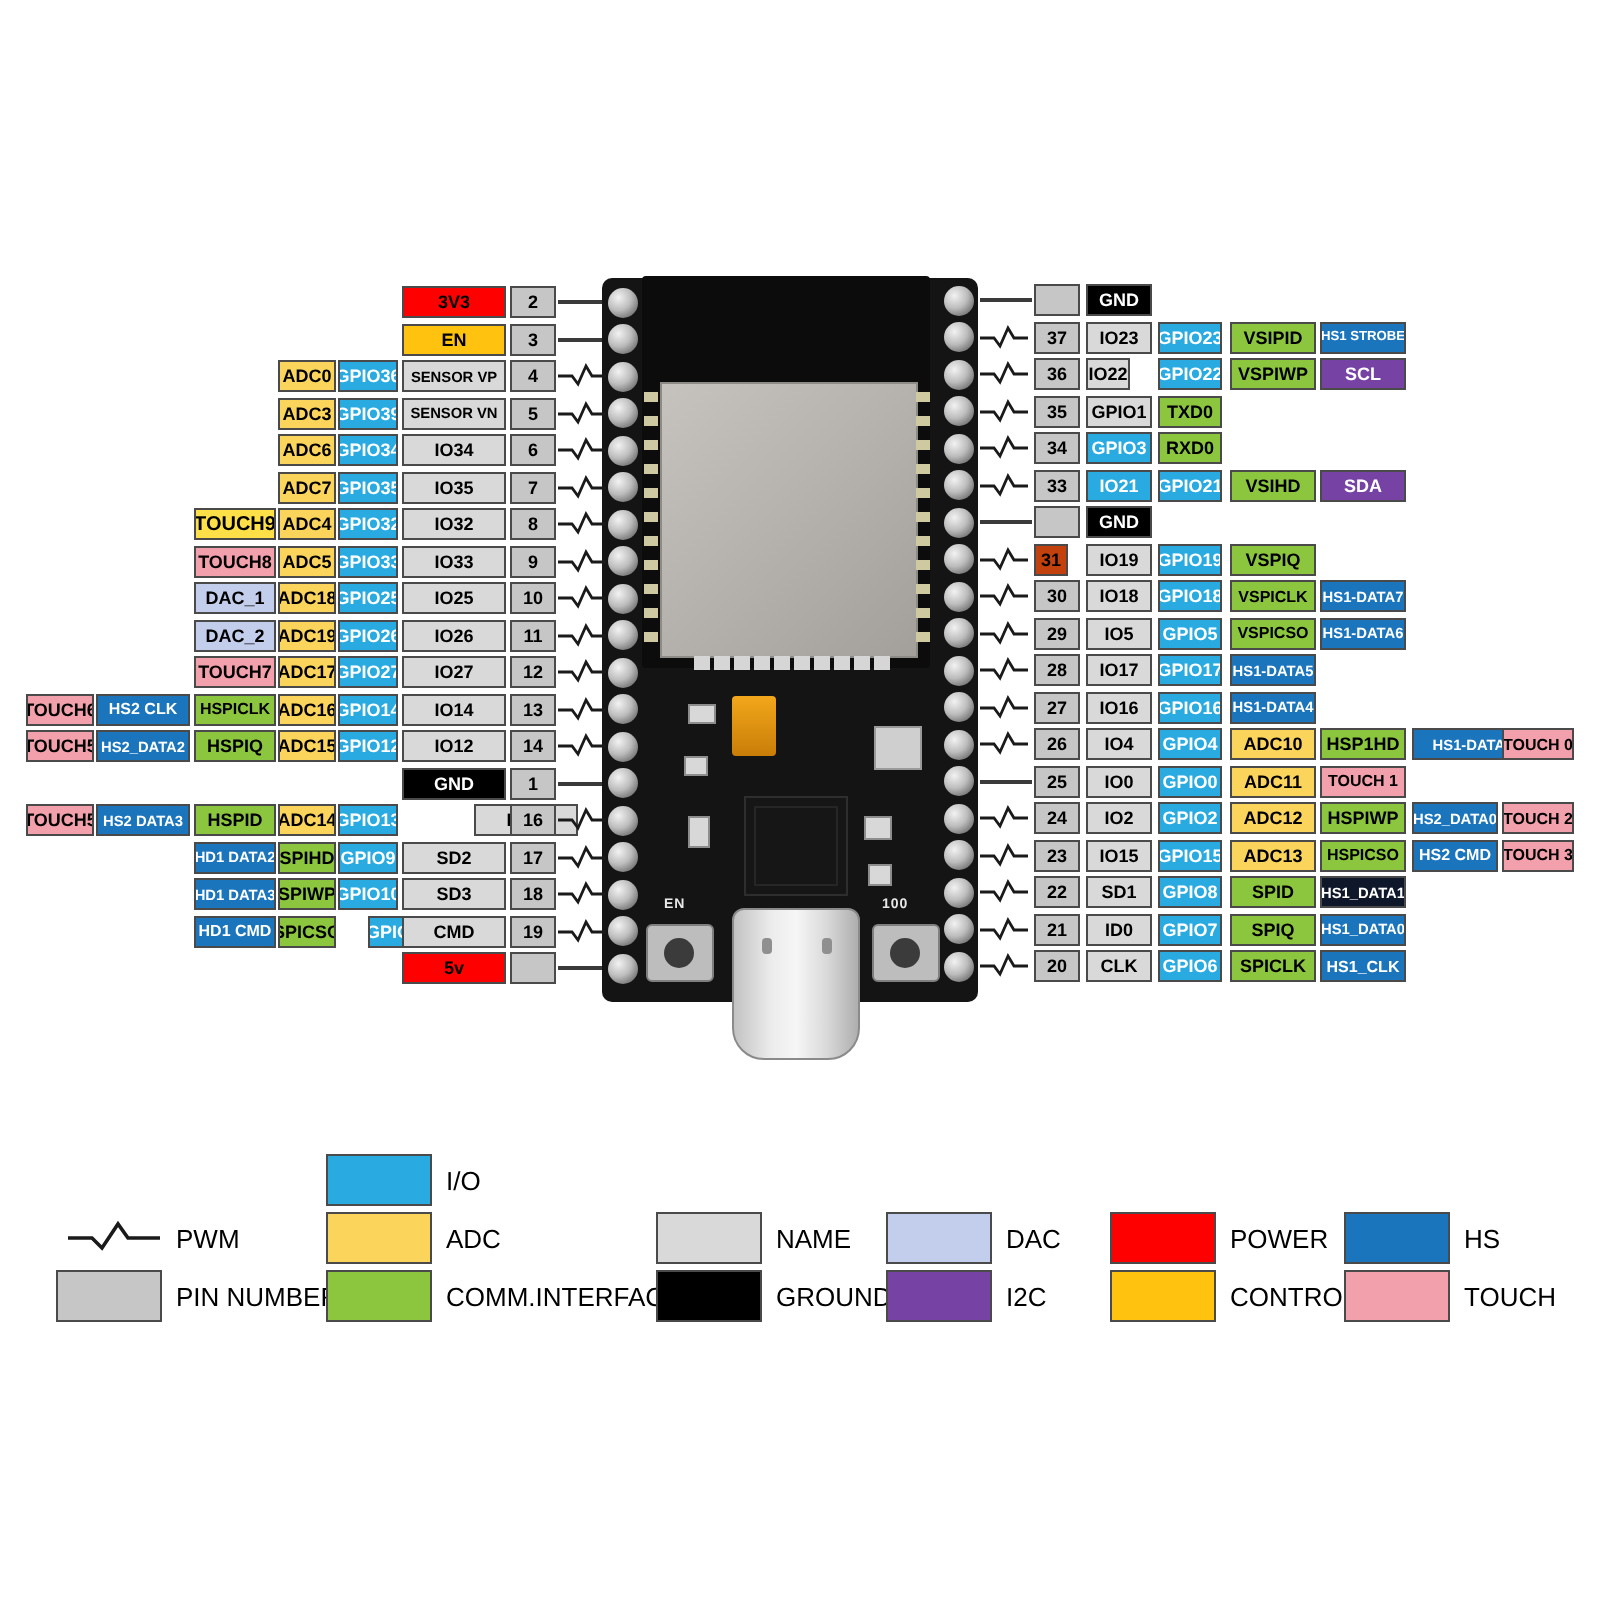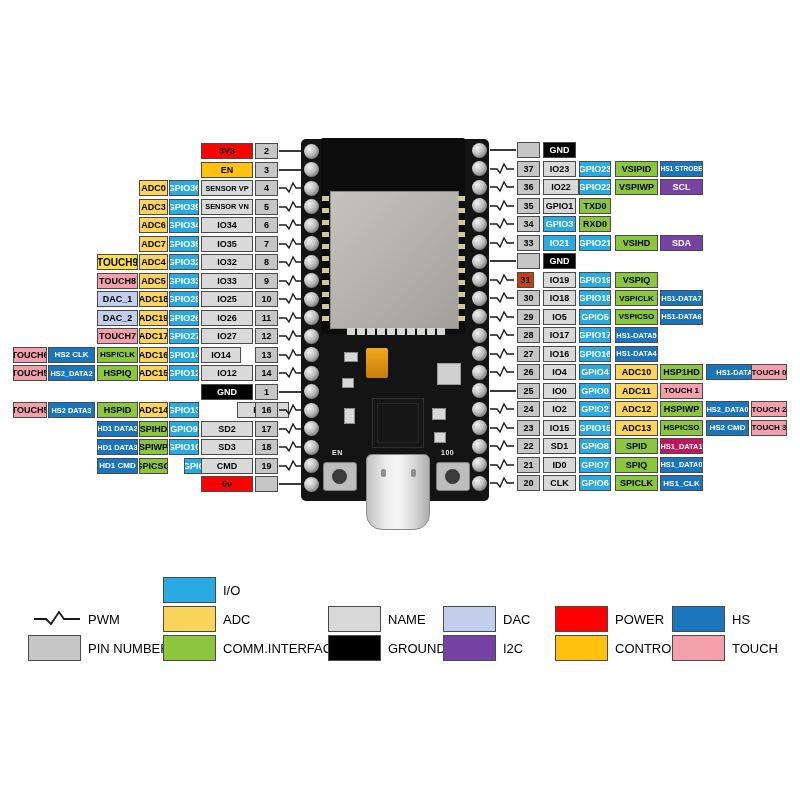--- a/index.html
+++ b/index.html
@@ -170,21 +170,21 @@
       <div class="cell" style="left: 201px; top: 328px; width: 52px; background: rgb(217, 217, 217); color: rgb(0, 0, 0); font-size: 9px;">IO27</div>
       <div class="pinbox" style="left: 255px; top: 328px; width: 23px; background: rgb(198, 198, 198);">12</div>
       <svg width="24" height="16" viewBox="0 0 24 16" class="sq" style="left: 279px; top: 328px;">
         <polyline points="0,8 7,8 10,12 14,3 17,8 24,8" fill="none" stroke="#1a1a1a" stroke-width="1.4"></polyline>
       </svg>
       <div class="cell" style="left: 13px; top: 346.5px; width: 34px; background: rgb(242, 160, 172); color: rgb(0, 0, 0); font-size: 9px;">TOUCH6</div>
       <div class="cell" style="left: 48px; top: 346.5px; width: 47px; background: rgb(27, 117, 188); color: rgb(255, 255, 255); font-size: 8px;">HS2 CLK</div>
       <div class="cell" style="left: 97px; top: 346.5px; width: 41px; background: rgb(140, 198, 63); color: rgb(0, 0, 0); font-size: 8px;">HSPICLK</div>
       <div class="cell" style="left: 139px; top: 346.5px; width: 29px; background: rgb(251, 212, 92); color: rgb(0, 0, 0); font-size: 9px;">ADC16</div>
       <div class="cell" style="left: 169px; top: 346.5px; width: 30px; background: rgb(41, 171, 226); color: rgb(255, 255, 255); font-size: 9px;">GPIO14</div>
-      <div class="cell" style="left: 201px; top: 346.5px; width: 40px; background: rgb(217, 217, 217); color: rgb(0, 0, 0); font-size: 9px;">IO14</div>
+      <div class="cell" style="left: 201px; top: 346.5px; width: 52px; background: rgb(217, 217, 217); color: rgb(0, 0, 0); font-size: 9px;">IO14</div>
       <div class="pinbox" style="left: 255px; top: 346.5px; width: 23px; background: rgb(198, 198, 198);">13</div>
       <svg width="24" height="16" viewBox="0 0 24 16" class="sq" style="left: 279px; top: 346.5px;">
         <polyline points="0,8 7,8 10,12 14,3 17,8 24,8" fill="none" stroke="#1a1a1a" stroke-width="1.4"></polyline>
       </svg>
       <div class="cell" style="left: 13px; top: 365px; width: 34px; background: rgb(242, 160, 172); color: rgb(0, 0, 0); font-size: 9px;">TOUCH5</div>
       <div class="cell" style="left: 48px; top: 365px; width: 47px; background: rgb(27, 117, 188); color: rgb(255, 255, 255); font-size: 7.4px;">HS2_DATA2</div>
       <div class="cell" style="left: 97px; top: 365px; width: 41px; background: rgb(140, 198, 63); color: rgb(0, 0, 0); font-size: 9px;">HSPIQ</div>
       <div class="cell" style="left: 139px; top: 365px; width: 29px; background: rgb(251, 212, 92); color: rgb(0, 0, 0); font-size: 9px;">ADC15</div>
       <div class="cell" style="left: 169px; top: 365px; width: 30px; background: rgb(41, 171, 226); color: rgb(255, 255, 255); font-size: 9px;">GPIO12</div>
       <div class="cell" style="left: 201px; top: 365px; width: 52px; background: rgb(217, 217, 217); color: rgb(0, 0, 0); font-size: 9px;">IO12</div>
@@ -237,21 +237,21 @@
       <div class="wire" style="left: 490px; top: 149px; width: 26px;"></div>
       <div class="pinbox" style="left: 517px; top: 160.5px; width: 23px; background: rgb(198, 198, 198);">37</div>
       <div class="cell" style="left: 543px; top: 160.5px; width: 33px; background: rgb(217, 217, 217); color: rgb(0, 0, 0); font-size: 9px;">IO23</div>
       <div class="cell" style="left: 579px; top: 160.5px; width: 32px; background: rgb(41, 171, 226); color: rgb(255, 255, 255); font-size: 9px;">GPIO23</div>
       <div class="cell" style="left: 615px; top: 160.5px; width: 43px; background: rgb(140, 198, 63); color: rgb(0, 0, 0); font-size: 9px;">VSIPID</div>
       <div class="cell" style="left: 660px; top: 160.5px; width: 43px; background: rgb(27, 117, 188); color: rgb(255, 255, 255); font-size: 6.6px;">HS1 STROBE</div>
       <svg width="24" height="16" viewBox="0 0 24 16" class="sq" style="left: 490px; top: 160.5px;">
         <polyline points="0,8 7,8 10,12 14,3 17,8 24,8" fill="none" stroke="#1a1a1a" stroke-width="1.4"></polyline>
       </svg>
       <div class="pinbox" style="left: 517px; top: 179px; width: 23px; background: rgb(198, 198, 198);">36</div>
-      <div class="cell" style="left: 543px; top: 179px; width: 36px; background: rgb(217, 217, 217); color: rgb(0, 0, 0); font-size: 9px;">IO22</div>
+      <div class="cell" style="left: 543px; top: 179px; width: 22px; background: rgb(217, 217, 217); color: rgb(0, 0, 0); font-size: 9px;">IO22</div>
       <div class="cell" style="left: 579px; top: 179px; width: 32px; background: rgb(41, 171, 226); color: rgb(255, 255, 255); font-size: 9px;">GPIO22</div>
       <div class="cell" style="left: 615px; top: 179px; width: 43px; background: rgb(140, 198, 63); color: rgb(0, 0, 0); font-size: 9px;">VSPIWP</div>
       <div class="cell" style="left: 660px; top: 179px; width: 43px; background: rgb(118, 67, 164); color: rgb(255, 255, 255); font-size: 9px;">SCL</div>
       <svg width="24" height="16" viewBox="0 0 24 16" class="sq" style="left: 490px; top: 179px;">
         <polyline points="0,8 7,8 10,12 14,3 17,8 24,8" fill="none" stroke="#1a1a1a" stroke-width="1.4"></polyline>
       </svg>
       <div class="pinbox" style="left: 517px; top: 197.5px; width: 23px; background: rgb(198, 198, 198);">35</div>
       <div class="cell" style="left: 543px; top: 197.5px; width: 33px; background: rgb(217, 217, 217); color: rgb(0, 0, 0); font-size: 9px;">GPIO1</div>
       <div class="cell" style="left: 579px; top: 197.5px; width: 32px; background: rgb(140, 198, 63); color: rgb(0, 0, 0); font-size: 9px;">TXD0</div>
       <svg width="24" height="16" viewBox="0 0 24 16" class="sq" style="left: 490px; top: 197.5px;">
@@ -344,21 +344,21 @@
       <div class="cell" style="left: 660px; top: 419.5px; width: 43px; background: rgb(140, 198, 63); color: rgb(0, 0, 0); font-size: 8px;">HSPICSO</div>
       <div class="cell" style="left: 706px; top: 419.5px; width: 43px; background: rgb(27, 117, 188); color: rgb(255, 255, 255); font-size: 8px;">HS2 CMD</div>
       <div class="cell" style="left: 751px; top: 419.5px; width: 36px; background: rgb(242, 160, 172); color: rgb(0, 0, 0); font-size: 8px;">TOUCH 3</div>
       <svg width="24" height="16" viewBox="0 0 24 16" class="sq" style="left: 490px; top: 419.5px;">
         <polyline points="0,8 7,8 10,12 14,3 17,8 24,8" fill="none" stroke="#1a1a1a" stroke-width="1.4"></polyline>
       </svg>
       <div class="pinbox" style="left: 517px; top: 438px; width: 23px; background: rgb(198, 198, 198);">22</div>
       <div class="cell" style="left: 543px; top: 438px; width: 33px; background: rgb(217, 217, 217); color: rgb(0, 0, 0); font-size: 9px;">SD1</div>
       <div class="cell" style="left: 579px; top: 438px; width: 32px; background: rgb(41, 171, 226); color: rgb(255, 255, 255); font-size: 9px;">GPIO8</div>
       <div class="cell" style="left: 615px; top: 438px; width: 43px; background: rgb(140, 198, 63); color: rgb(0, 0, 0); font-size: 9px;">SPID</div>
-      <div class="cell" style="left: 660px; top: 438px; width: 43px; background: #be185d; color: rgb(255, 255, 255); font-size: 7.4px;">HS1_DATA1</div>
+      <div class="cell" style="left: 660px; top: 438px; width: 43px; background: #0f172a; color: rgb(255, 255, 255); font-size: 7.4px;">HS1_DATA1</div>
       <svg width="24" height="16" viewBox="0 0 24 16" class="sq" style="left: 490px; top: 438px;">
         <polyline points="0,8 7,8 10,12 14,3 17,8 24,8" fill="none" stroke="#1a1a1a" stroke-width="1.4"></polyline>
       </svg>
       <div class="pinbox" style="left: 517px; top: 456.5px; width: 23px; background: rgb(198, 198, 198);">21</div>
       <div class="cell" style="left: 543px; top: 456.5px; width: 33px; background: rgb(217, 217, 217); color: rgb(0, 0, 0); font-size: 9px;">ID0</div>
       <div class="cell" style="left: 579px; top: 456.5px; width: 32px; background: rgb(41, 171, 226); color: rgb(255, 255, 255); font-size: 9px;">GPIO7</div>
       <div class="cell" style="left: 615px; top: 456.5px; width: 43px; background: rgb(140, 198, 63); color: rgb(0, 0, 0); font-size: 9px;">SPIQ</div>
       <div class="cell" style="left: 660px; top: 456.5px; width: 43px; background: rgb(27, 117, 188); color: rgb(255, 255, 255); font-size: 7.4px;">HS1_DATA0</div>
       <svg width="24" height="16" viewBox="0 0 24 16" class="sq" style="left: 490px; top: 456.5px;">
         <polyline points="0,8 7,8 10,12 14,3 17,8 24,8" fill="none" stroke="#1a1a1a" stroke-width="1.4"></polyline>

